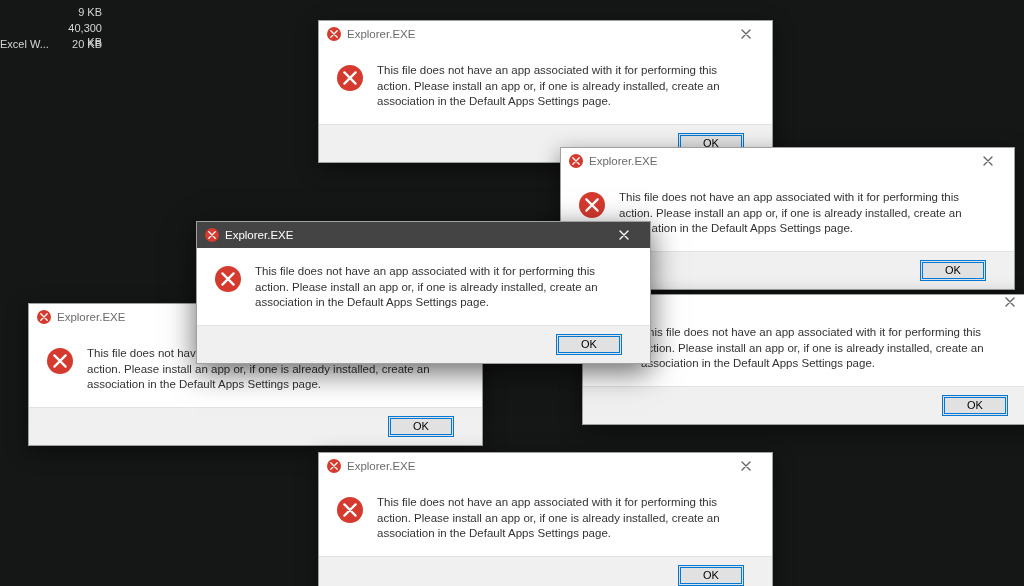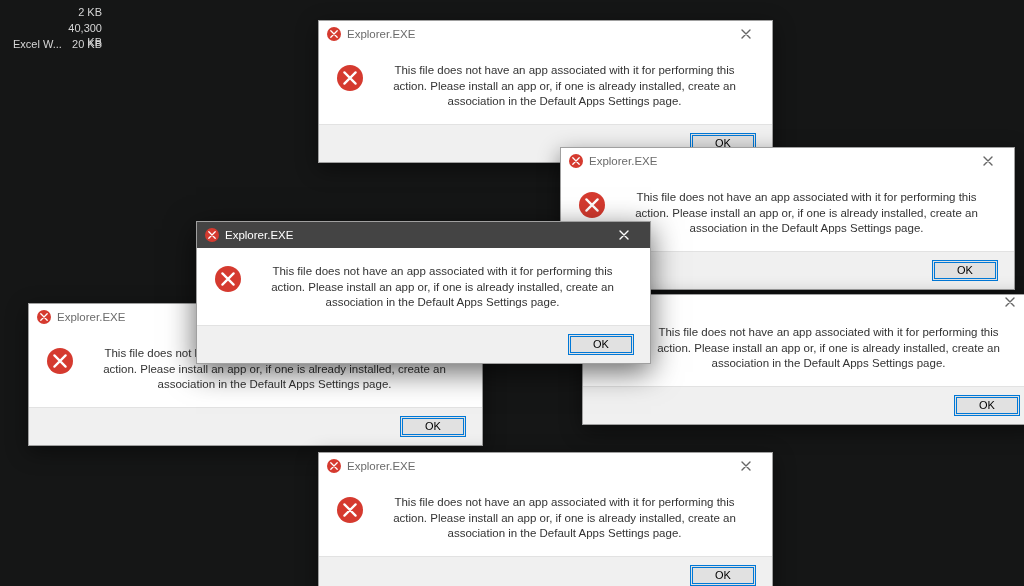--- a/index.html
+++ b/index.html
@@ -21,21 +21,21 @@
     color: #d6d6d6;
     font-size: 11px;
   }
   .file-row {
     display: flex;
     justify-content: space-between;
     padding: 1px 4px 1px 0;
     height: 16px;
     line-height: 14px;
   }
-  .file-row .ftype { flex: 0 0 54px; white-space: nowrap; overflow: hidden; text-overflow: ellipsis; margin-left: 13px; }
+  .file-row .ftype { flex: 0 0 54px; white-space: nowrap; overflow: hidden; text-overflow: ellipsis; }
   .file-row .fsize { flex: 1; text-align: right; padding-right: 6px; }
 
   
   .dialog {
     position: absolute;
     width: 455px;
     background: #fdba74;
     border: 1px solid #a0a0a0;
     box-shadow: 0 6px 20px rgba(0,0,0,0.45);
     font-size: 11.5px;
@@ -73,41 +73,40 @@
   }
   .dialog.active .close-btn { color: #fff; }
   .close-btn svg { width: 10px; height: 10px; }
 
   .dialog-body {
     display: flex;
     padding: 16px 20px 14px 18px;
     gap: 14px;
     background: #fff;
     align-items: flex-start;
-    text-align: center;
   }
   .body-icon {
     width: 26px; height: 26px;
     border-radius: 50%;
     background: #d53a2f;
     display: flex; align-items: center; justify-content: center;
     flex-shrink: 0;
     margin-top: 2px;
   }
   .body-icon svg { width: 14px; height: 14px; }
   .body-text {
     flex: 1;
     color: #333;
     line-height: 1.35;
     font-size: 11.5px;
   }
 
   .dialog-footer {
     background: #f0f0f0;
-    padding: 8px 16px;
+    padding: 8px 28px;
     display: flex;
     justify-content: flex-end;
     border-top: 1px solid #e2e2e2;
   }
   .ok-btn {
     min-width: 66px;
     height: 21px;
     background: #e1e1e1;
     border: 1px solid #0078d7;
     outline: 1px solid #0078d7;
@@ -122,21 +121,21 @@
   .dialog.headless .titlebar { height: 14px; padding: 0 6px 0 8px; }
   .dialog.headless .titlebar .title-icon,
   .dialog.headless .titlebar .title-text { visibility: hidden; }
 </style>
 </head>
 <body>
 
 <div class="file-list">
   <div class="file-row">
     <span class="ftype"></span>
-    <span class="fsize">2 KB</span>
+    <span class="fsize">9 KB</span>
   </div>
   <div class="file-row">
     <span class="ftype"></span>
     <span class="fsize">40,300 KB</span>
   </div>
   <div class="file-row">
     <span class="ftype">Excel W...</span>
     <span class="fsize">20 KB</span>
   </div>
 </div>

